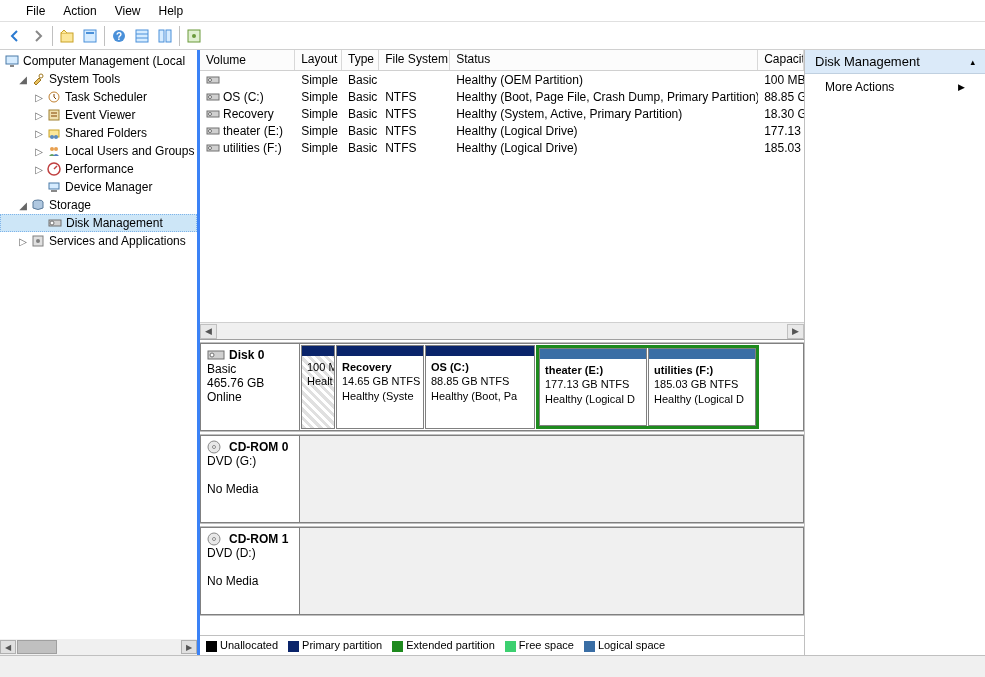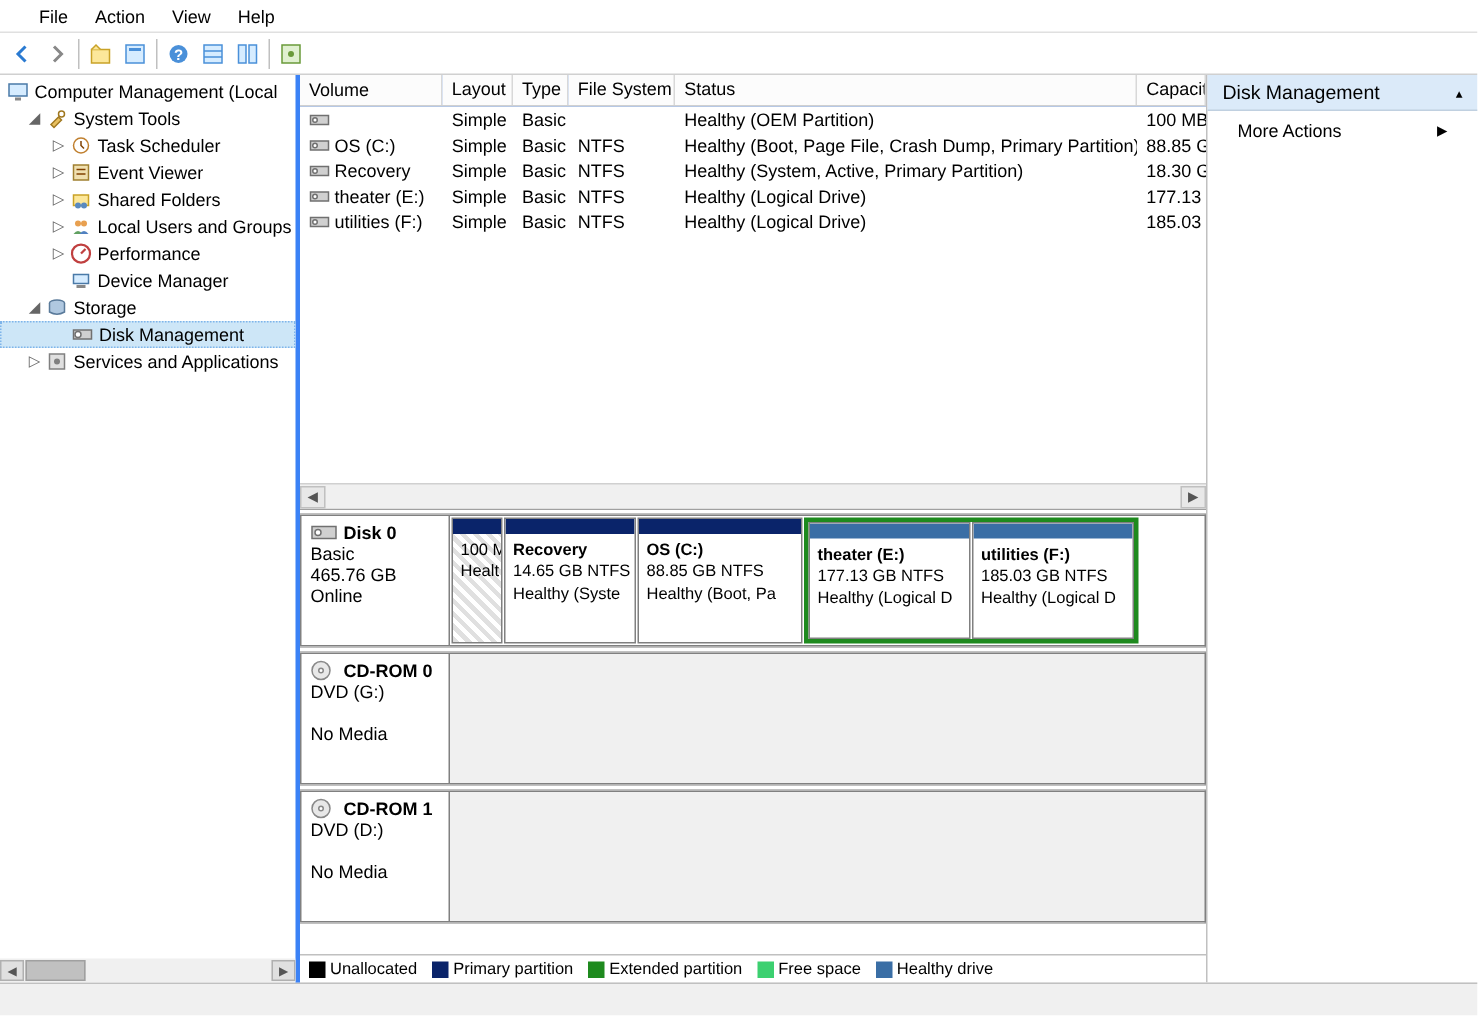--- a/index.html
+++ b/index.html
@@ -462,21 +462,21 @@
               <div style="margin-top:14px">No Media</div>
             </div>
             <div class="disk-parts" style="background: rgb(240, 240, 240);"></div>
           </div>
         </div>
       <div class="legend">
         <span><span class="sw sw-black"></span><span>Unallocated</span></span>
         <span><span class="sw sw-navy"></span><span>Primary partition</span></span>
         <span><span class="sw sw-green"></span><span>Extended partition</span></span>
         <span><span class="sw sw-lime"></span><span>Free space</span></span>
-        <span><span class="sw sw-blue"></span><span>Healthy drive</span></span>
+        <span><span class="sw sw-blue"></span><span>Logical space</span></span>
       </div>
     </div>
   </div>
 
   <div class="actions">
     <div class="actions-sect">
       <span>Disk Management</span>
       <span class="tri">▴</span>
     </div>
     <div class="actions-item">

